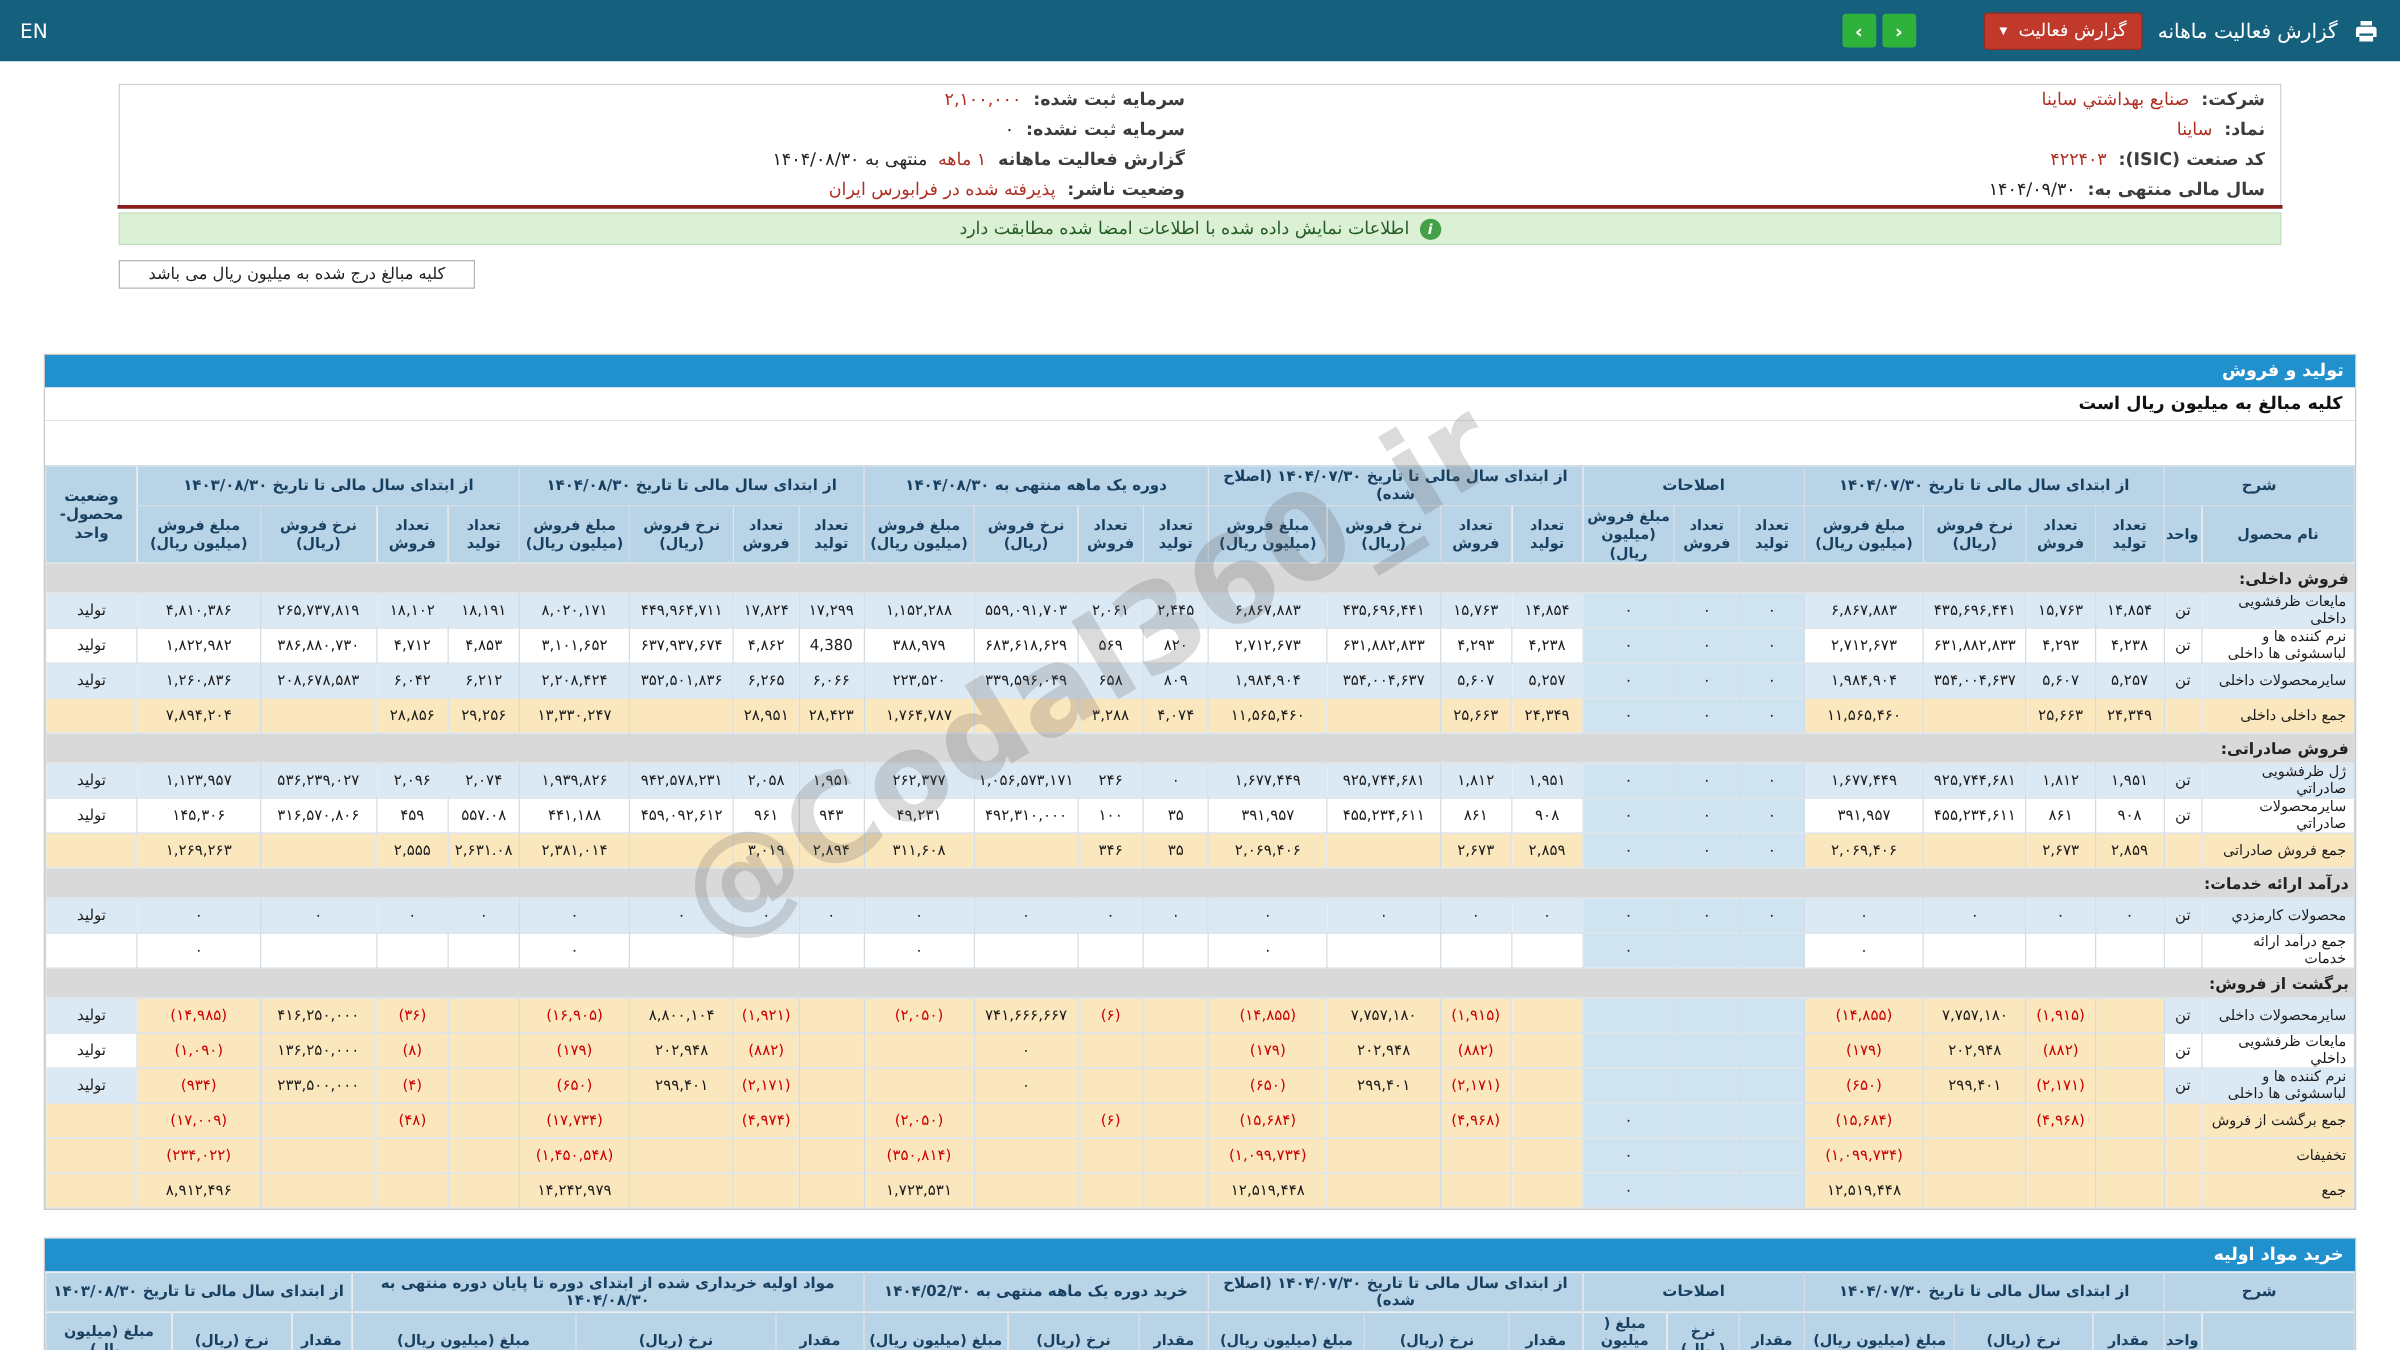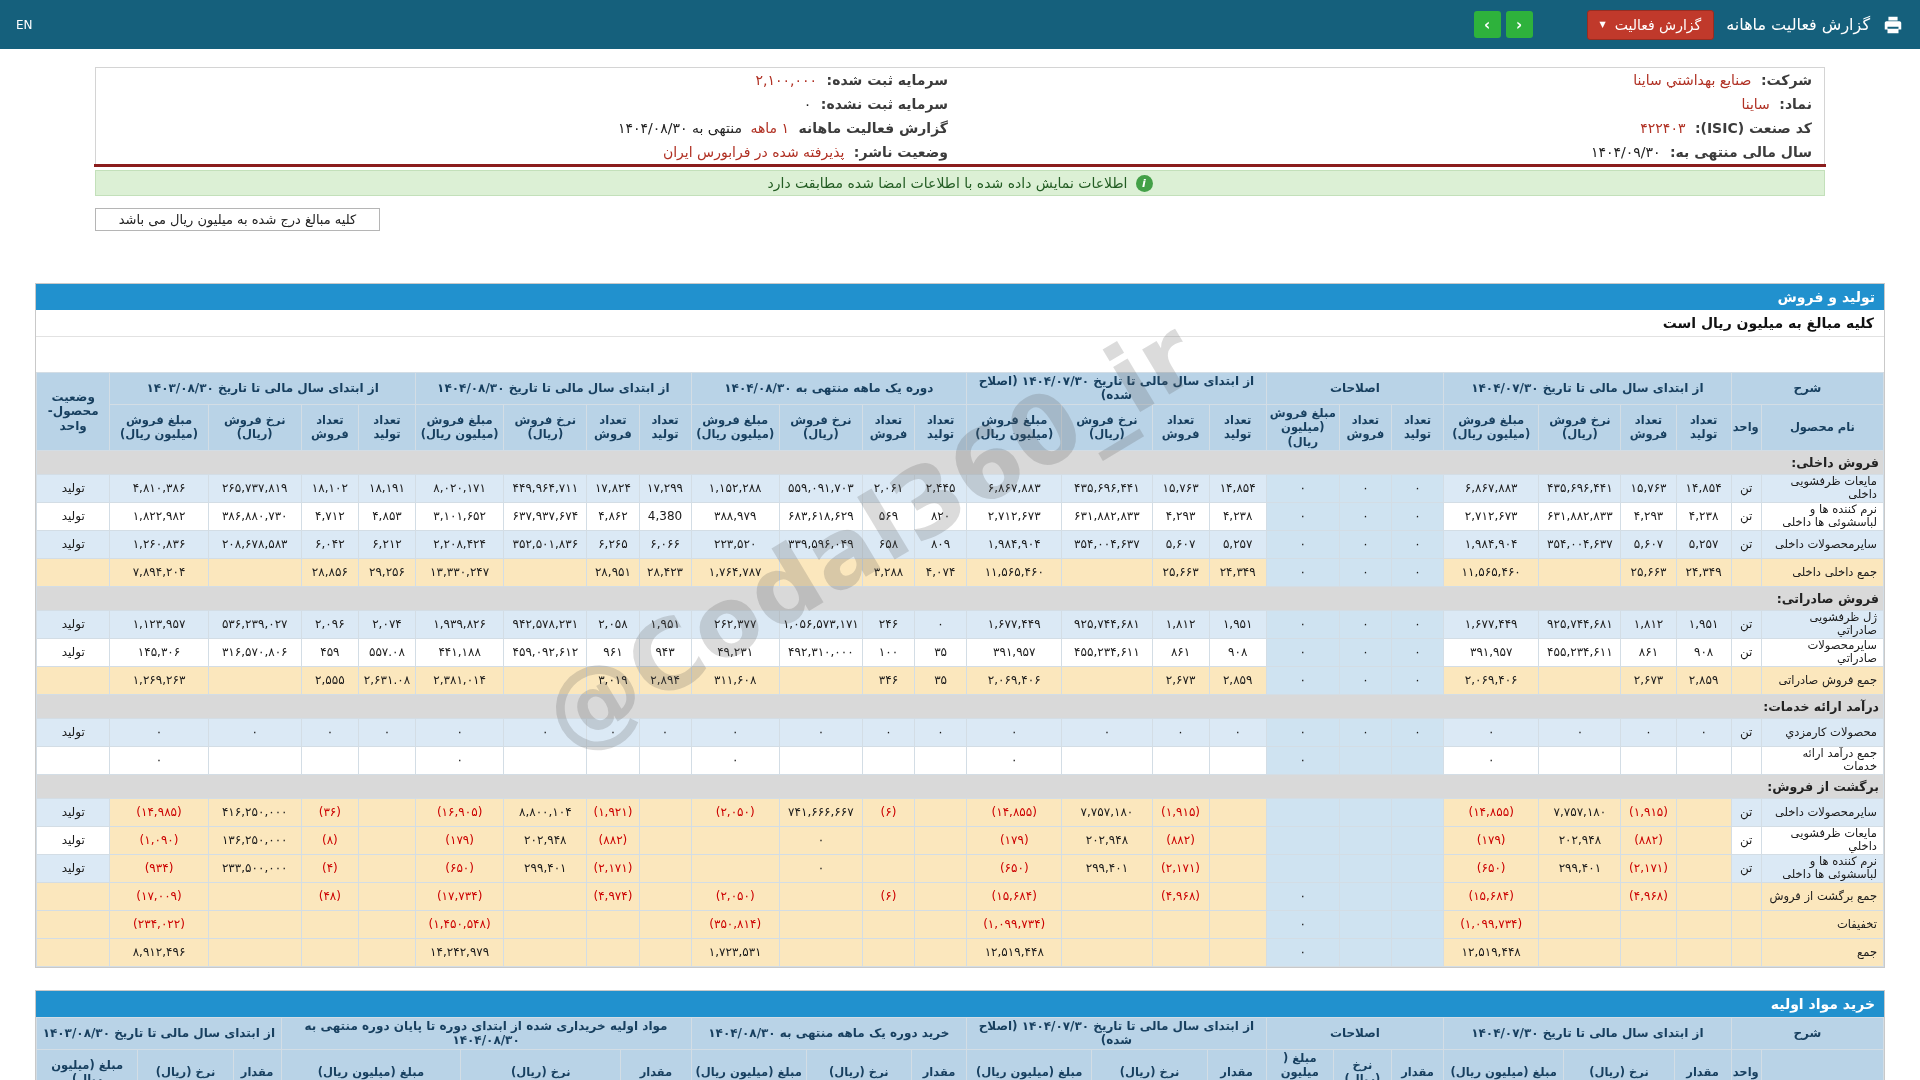--- a/index.html
+++ b/index.html
@@ -43,21 +43,21 @@
     background: #2eb23c;
     color: #fff;
     border: none;
     border-radius: 3px;
     font-size: 15px;
     font-weight: bold;
     display: flex; align-items: center; justify-content: center;
     cursor: pointer;
     font-family: inherit;
   }
-  .en-label { color: #fff; font-size: 12px; margin-right: auto; cursor: pointer; }
+  .en-label { color: #fff; font-size: 16px; margin-right: auto; cursor: pointer; }
   .printer-icon { display: flex; align-items: center; }
 
   
   .info-wrap { width: 1730px; margin: 18px auto 0; border: 1px solid #d4d4d4; border-bottom: none; background: #fff; }
   .info-grid { display: grid; grid-template-columns: 1fr 1fr; }
   .info-cell { height: 24px; line-height: 24px; font-size: 14px; padding: 0 12px; overflow: hidden; white-space: nowrap; }
   .ilabel { font-weight: bold; color: #3c3c3c; }
   .ival { color: #222; margin-right: 5px; }
   .ival.red { color: #b03023; }
   .isuffix { color: #222; margin-right: 4px; }
@@ -728,21 +728,21 @@
         <col style="width:48px">
         <col style="width:95px">
         <col style="width:101px">
       </colgroup>
       <thead>
         <tr>
           <th class="gh" colspan="2">شرح</th>
           <th class="gh" colspan="3">از ابتدای سال مالی تا تاریخ ۱۴۰۴/۰۷/۳۰</th>
           <th class="gh" colspan="3">اصلاحات</th>
           <th class="gh" colspan="3">از ابتدای سال مالی تا تاریخ ۱۴۰۴/۰۷/۳۰ (اصلاح شده)</th>
-          <th class="gh" colspan="3">خرید دوره یک ماهه منتهی به ۱۴۰۴/۰۸/۳۰</th>
+          <th class="gh" colspan="3">خرید دوره یک ماهه منتهی به ۱۴۰۴/02/۳۰</th>
           <th class="gh" colspan="3">مواد اولیه خریداری شده از ابتدای دوره تا پایان دوره منتهی به ۱۴۰۴/۰۸/۳۰</th>
           <th class="gh" colspan="3">از ابتدای سال مالی تا تاریخ ۱۴۰۳/۰۸/۳۰</th>
         </tr>
         <tr>
           <th class="sh"></th>
           <th class="sh">واحد</th>
           <th class="sh">مقدار</th>
           <th class="sh">نرخ (ریال)</th>
           <th class="sh">مبلغ (میلیون ریال)</th>
           <th class="sh">مقدار</th>

